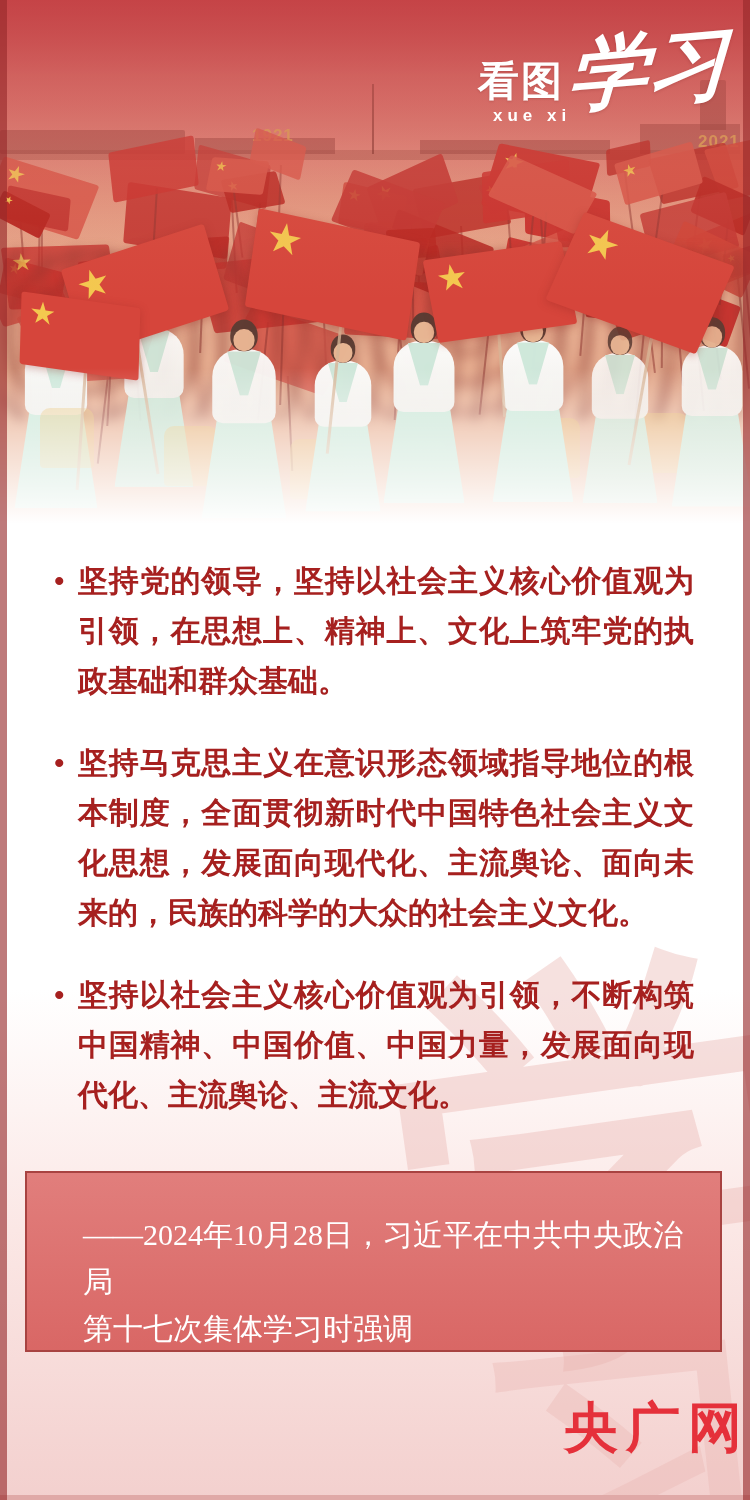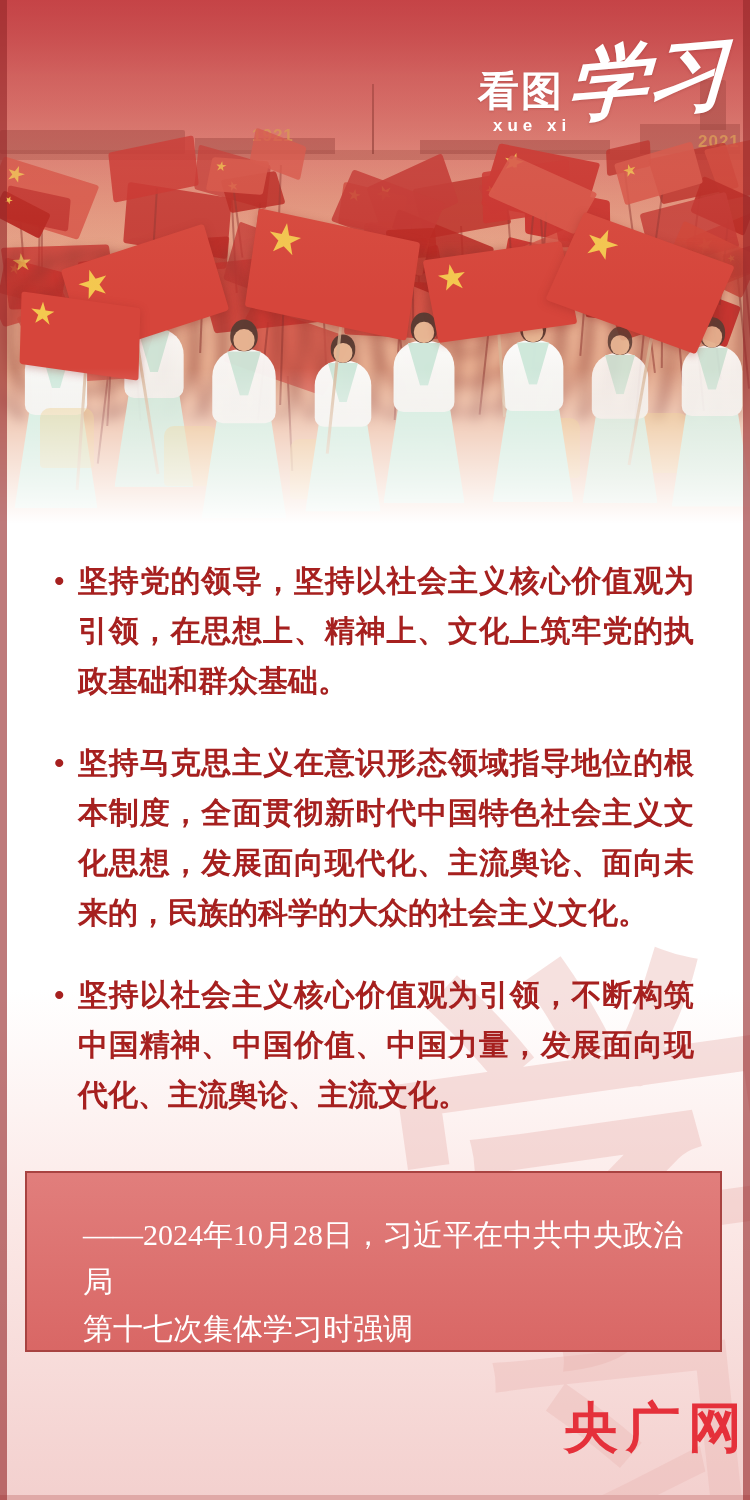--- a/index.html
+++ b/index.html
@@ -46,21 +46,21 @@
     clip-path:polygon(0 0,100% 0,62% 100%,38% 100%);}
   .fig .skirt{position:absolute;left:6px;top:94px;width:80px;height:94px;
     background:linear-gradient(#cdeadb,#b7dbc7);clip-path:polygon(18% 0,82% 0,100% 100%,0 100%);}
   .chair{position:absolute;width:54px;height:60px;background:#e9c272;opacity:.45;border-radius:10px 10px 4px 4px;}
   .photo-tint{position:absolute;inset:0;pointer-events:none;
     background:linear-gradient(180deg,rgba(197,67,70,.85) 0%,rgba(206,95,90,.5) 14%,rgba(213,120,105,.22) 27%,rgba(220,150,120,.08) 40%,rgba(255,255,255,0) 55%);}
   .photo-fade{position:absolute;left:0;right:0;top:368px;height:177px;pointer-events:none;
     background:linear-gradient(180deg,rgba(255,255,255,0) 0%,rgba(255,255,255,.55) 45%,#ffffff 88%);}
 
   
-  .logo{position:absolute;left:440px;top:18px;width:300px;height:150px;z-index:10;color:#fff;}
+  .logo{position:absolute;left:440px;top:8px;width:300px;height:150px;z-index:10;color:#fff;}
   .logo-title{position:absolute;left:38px;top:46px;font-family:"Liberation Sans",sans-serif;
     font-weight:bold;font-size:41px;letter-spacing:2px;text-shadow:0 1px 2px rgba(120,30,30,.25);}
   .logo-pinyin{position:absolute;left:53px;top:98px;font-family:"Liberation Sans",sans-serif;
     font-weight:bold;font-size:17px;letter-spacing:5px;}
   .logo-calli{position:absolute;left:128px;top:8px;font-size:80px;font-style:italic;font-weight:bold;
     transform:rotate(-5deg) skewX(-8deg);text-shadow:0 1px 3px rgba(120,30,30,.25);}
 
   
   .wm{position:absolute;right:0;top:0;bottom:0;left:0;z-index:1;pointer-events:none;overflow:hidden;}
   .wm span{position:absolute;font-weight:bold;color:#eab5b1;opacity:.40;}

